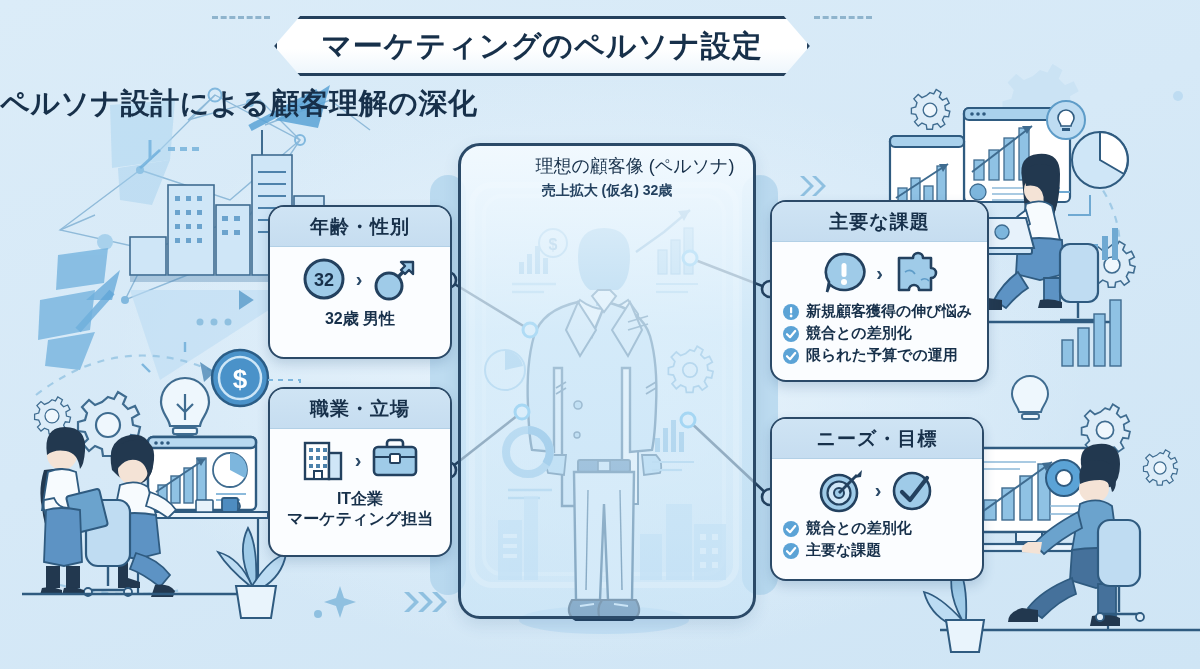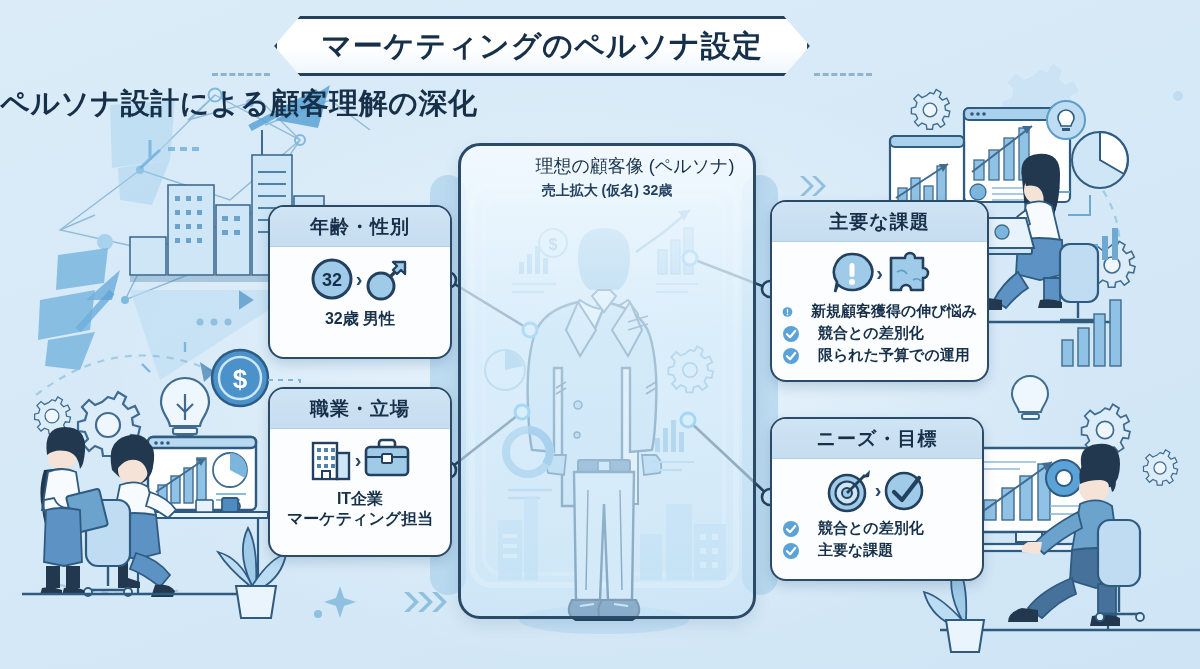--- a/index.html
+++ b/index.html
@@ -10,21 +10,21 @@
   }
   #stage{position:relative;width:1200px;height:669px;overflow:hidden;
     background:
       radial-gradient(ellipse 700px 420px at 50% 55%, #e9f4fc 0%, rgba(233,244,252,0) 70%),
       linear-gradient(160deg,#dbecf8 0%,#d6e9f7 45%,#cfe5f5 100%);
   }
   svg{display:block;}
   .bg-svg{position:absolute;left:0;top:0;width:1200px;height:669px;pointer-events:none;}
 
   
-  #title-wrap{position:absolute;left:0;top:16px;width:1084px;display:flex;align-items:flex-end;justify-content:center;}
+  #title-wrap{position:absolute;left:0;top:16px;width:1084px;display:flex;align-items:flex-start;justify-content:center;}
   .dash{width:58px;height:0;border-top:3px dashed #8fb4cd;}
   .dash.l{margin-right:4px;}
   .dash.r{margin-left:4px;}
   #title-banner{
     position:relative;height:54px;padding:0 44px;display:flex;align-items:center;justify-content:center;
     background:linear-gradient(180deg,#ffffff 0%,#ffffff 55%,#eef6fc 100%);
     border:3px solid #24405c;
     clip-path:polygon(26px 0, calc(100% - 26px) 0, 100% 50%, calc(100% - 26px) 100%, 26px 100%, 0 50%);
     box-shadow:0 4px 6px rgba(40,80,120,.18);
   }
@@ -50,25 +50,25 @@
     position:absolute;background:#fbfdff;border:2.5px solid #2b4a68;border-radius:16px;
     box-shadow:0 5px 12px rgba(40,85,130,.2);overflow:hidden;
   }
   .card-head{
     background:linear-gradient(180deg,#cfe4f4 0%,#c6ddf0 100%);
     border-bottom:1.5px solid #b2d0e6;
     text-align:center;padding:7px 18px 6px;
     font-size:19px;font-weight:bold;color:#17304a;letter-spacing:1px;
   }
   .card-body{padding:8px 10px 10px;}
-  .icon-row{display:flex;align-items:center;justify-content:center;}
+  .icon-row{display:flex;align-items:center;justify-content:center;gap:8px;}
   .chev{font-size:20px;color:#2b4a68;font-weight:bold;line-height:1;}
   .card-caption{text-align:center;font-size:16px;font-weight:bold;color:#17304a;margin-top:6px;line-height:1.25;}
   .bullets{margin-top:6px;}
-  .bullet{display:flex;align-items:center;gap:18px;margin-bottom:3px;}
+  .bullet{display:flex;align-items:center;gap:6px;margin-bottom:3px;}
   .bullet .btxt{font-size:15px;font-weight:bold;color:#17304a;white-space:nowrap;}
 
   #card-age{left:268px;top:205px;width:180px;height:150px;}
   #card-job{left:268px;top:387px;width:180px;height:166px;}
   #card-issues{left:770px;top:200px;width:215px;height:178px;}
   #card-needs{left:770px;top:417px;width:210px;height:160px;}
 </style>
 </head>
 <body>
 

